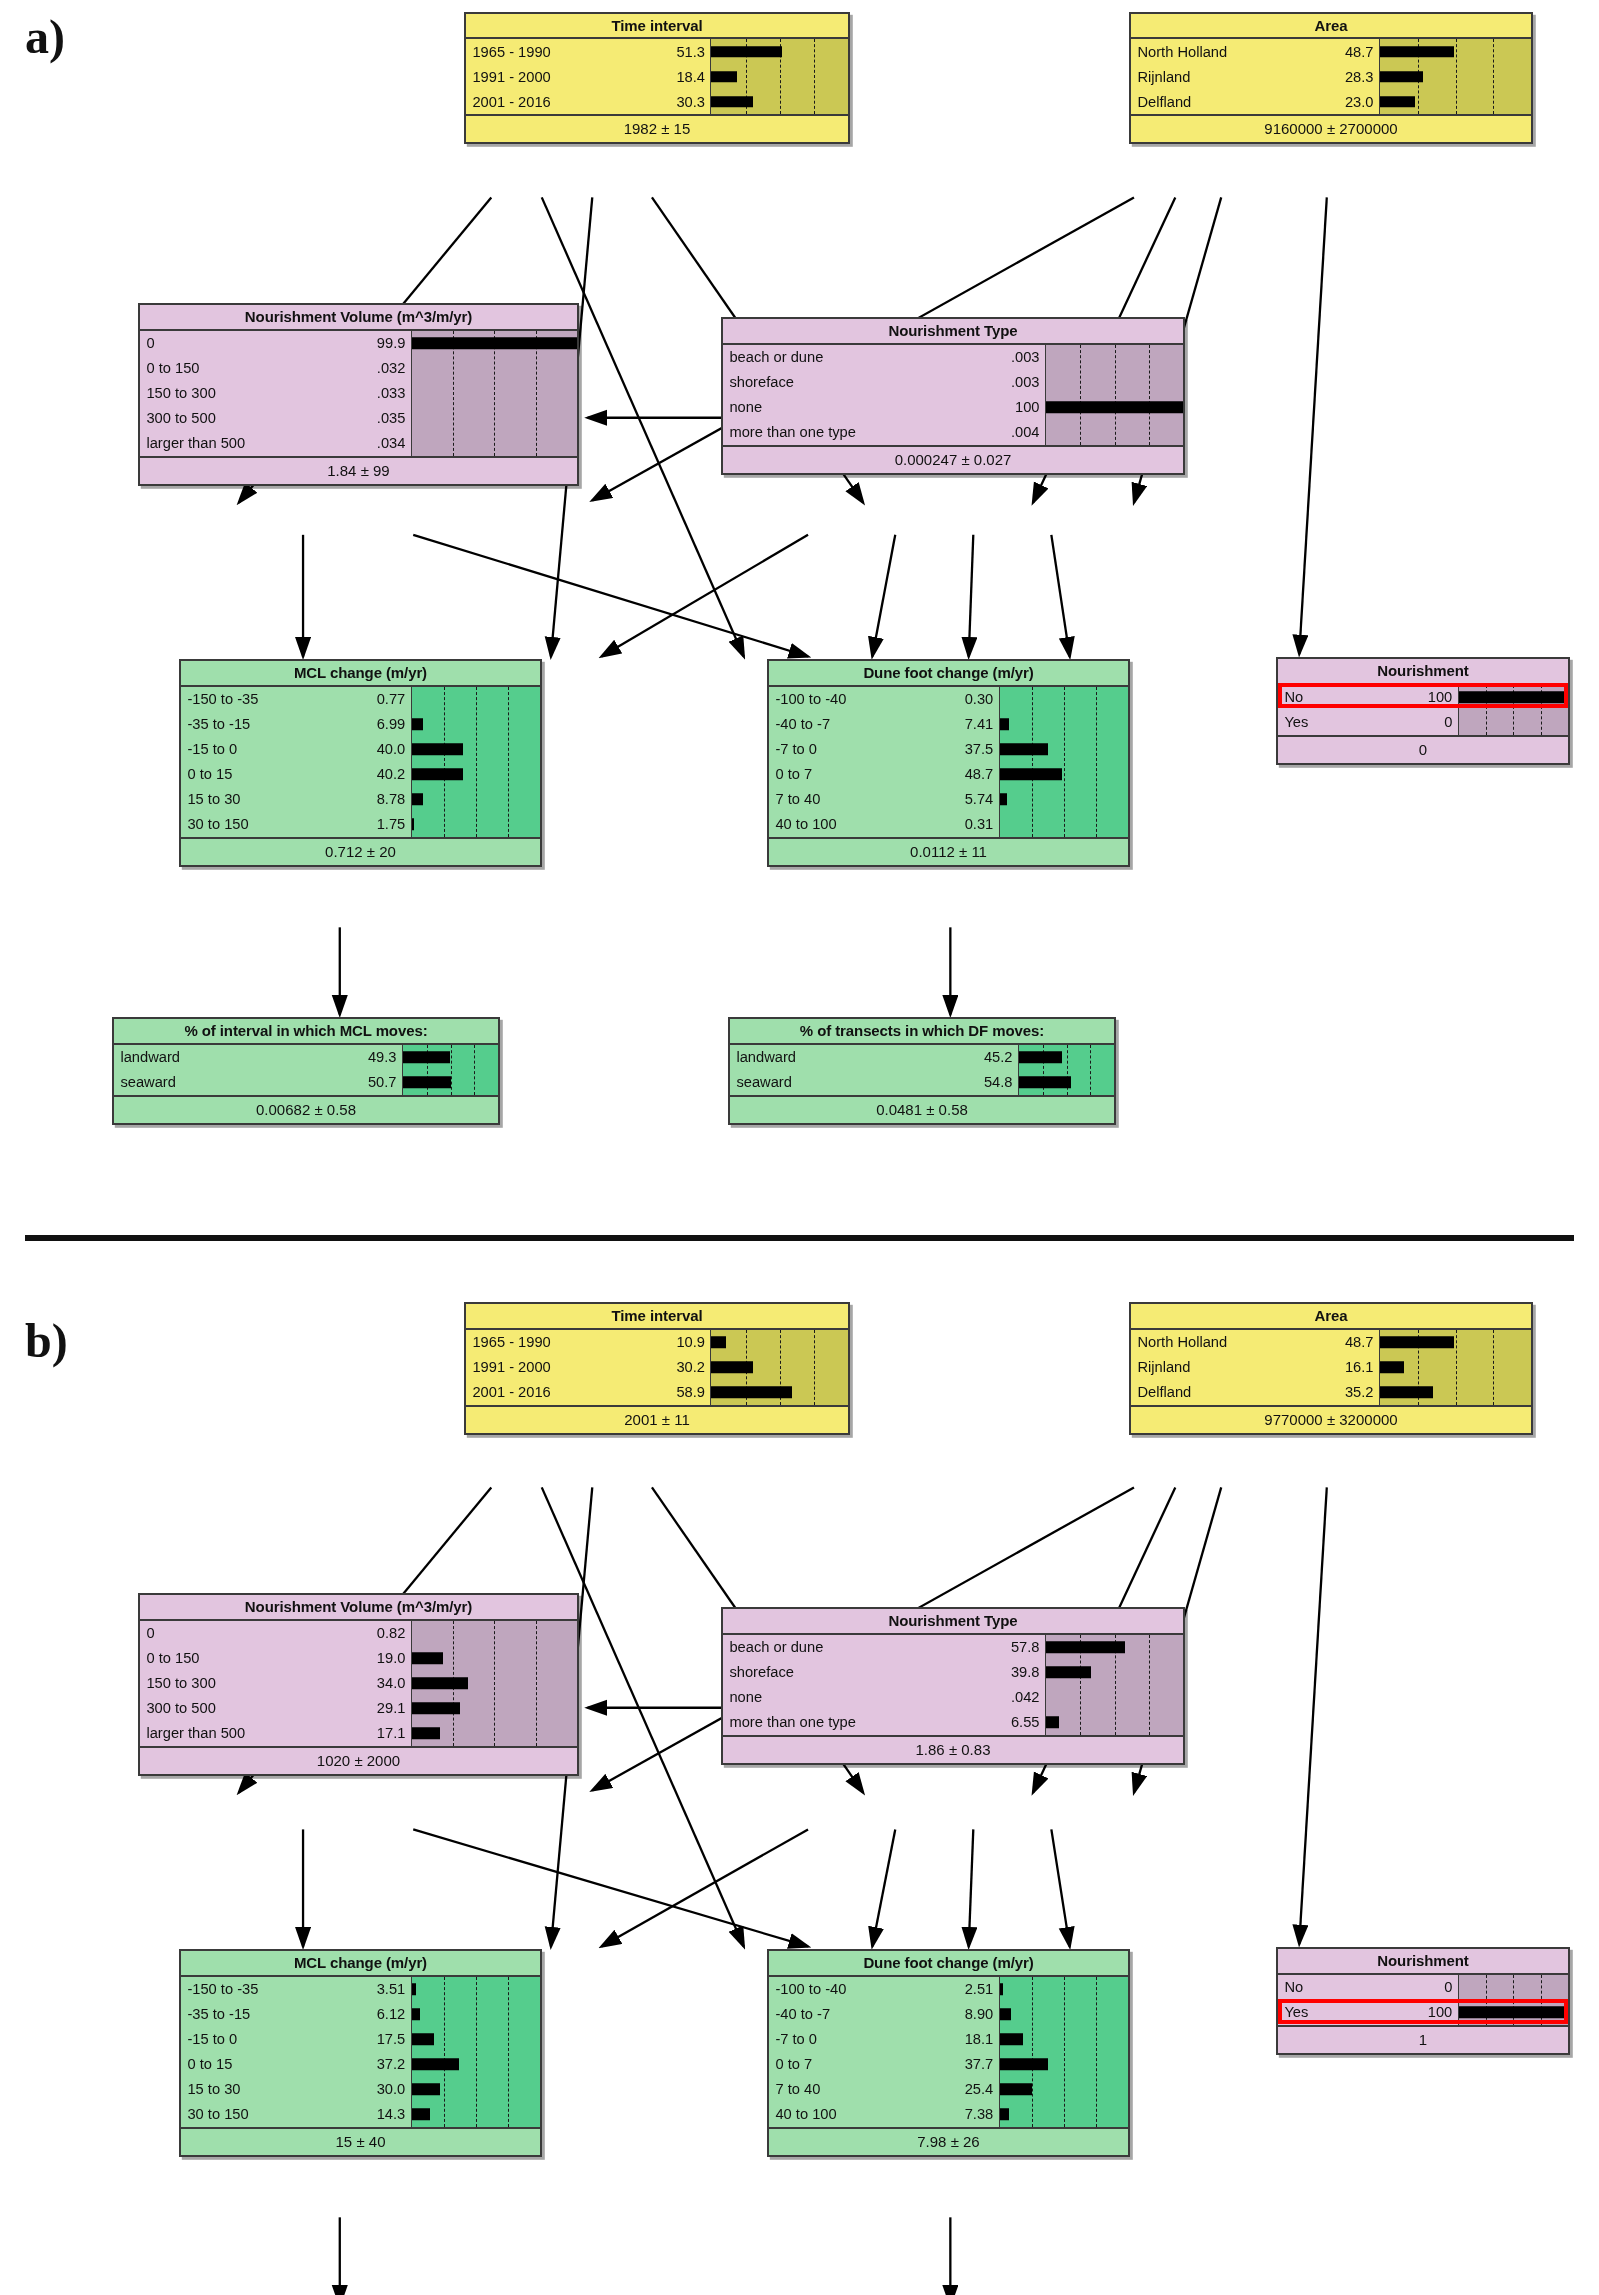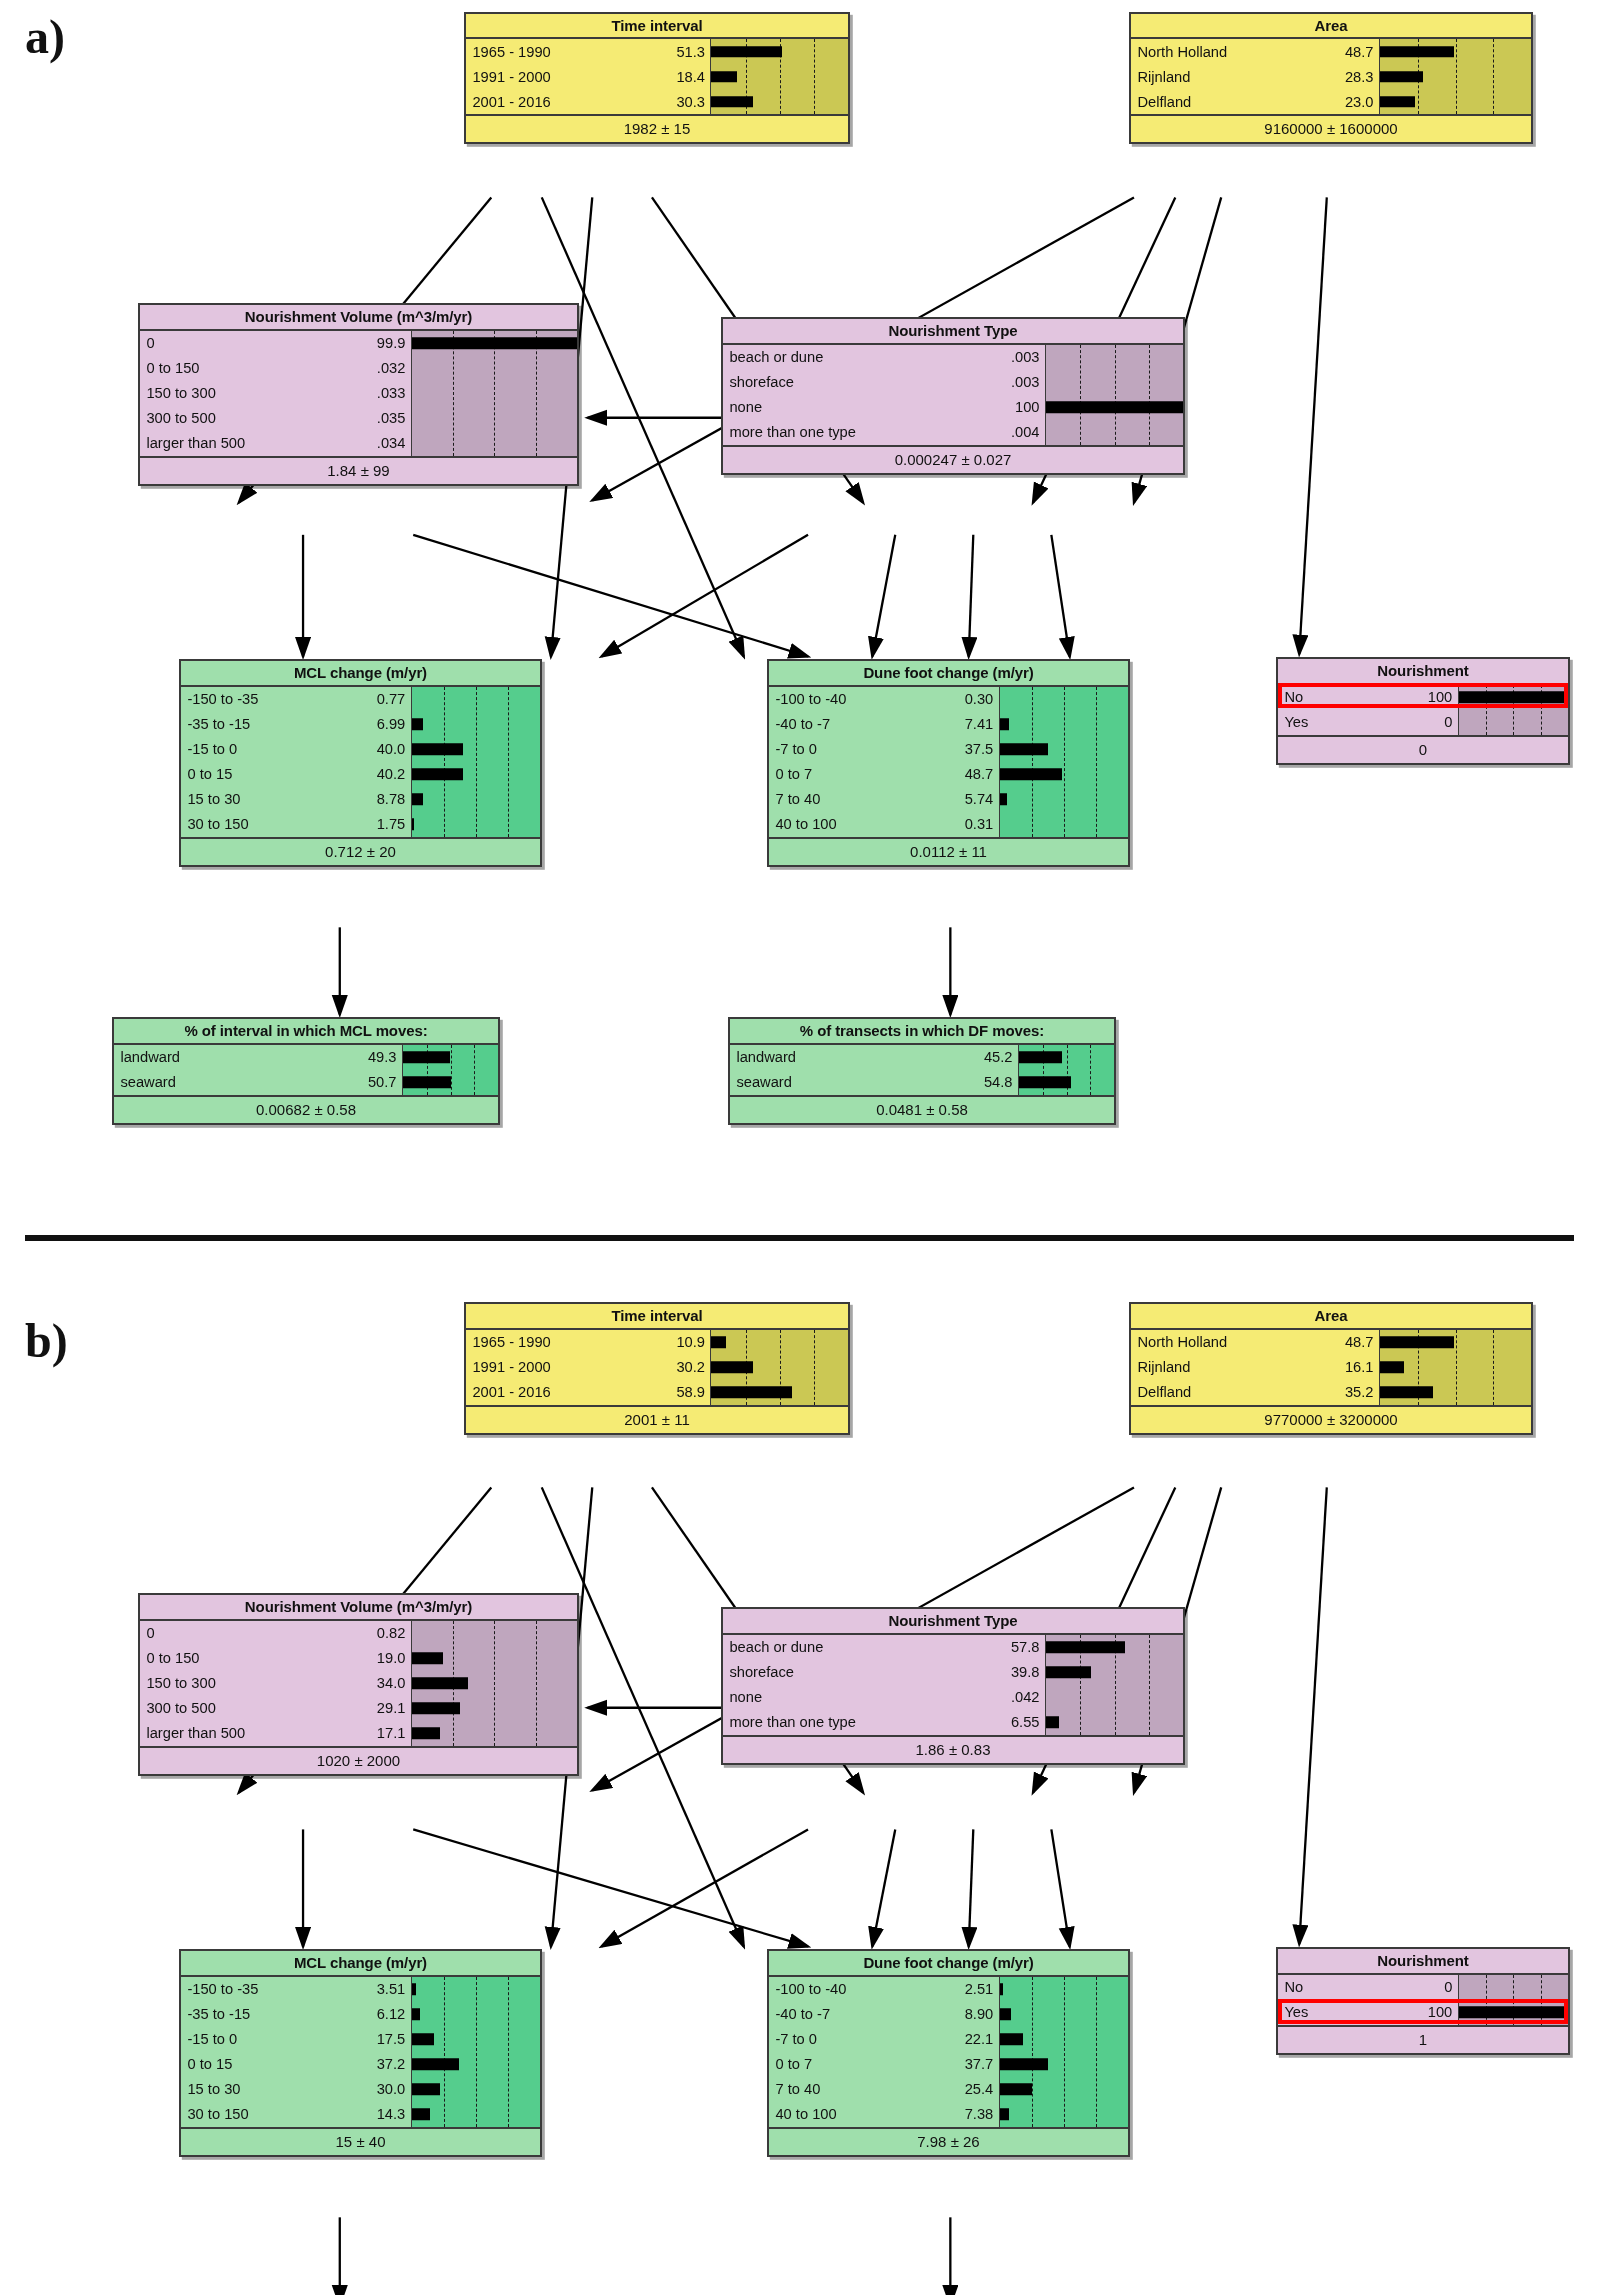--- a/index.html
+++ b/index.html
@@ -174,21 +174,21 @@
             <div class="bar" style="width: 48.7%;"></div>
           </div>
           <div class="barrow" style="height: 25px;">
             <div class="bar" style="width: 28.3%;"></div>
           </div>
           <div class="barrow" style="height: 25px;">
             <div class="bar" style="width: 23%;"></div>
           </div>
         </div>
       </div>
-    <div class="footer">9160000 ± 1600000</div>
+    <div class="footer">9160000 ± 2700000</div>
   </div>
 
   <div class="node n-purple" id="a-nvol" style="left:138px;top:303px;width:441px;">
     <div class="title">Nourishment Volume (m^3/m/yr)</div>
     <div class="rows">
         <div class="labels" style="width: 62%;">
           <div class="row" style="height: 25px;">
             <span class="nm">0</span>
             <span class="vl">99.9</span>
           </div>
@@ -670,21 +670,21 @@
           <div class="row" style="height: 25px;">
             <span class="nm">-100 to -40</span>
             <span class="vl">2.51</span>
           </div>
           <div class="row" style="height: 25px;">
             <span class="nm">-40 to -7</span>
             <span class="vl">8.90</span>
           </div>
           <div class="row" style="height: 25px;">
             <span class="nm">-7 to 0</span>
-            <span class="vl">22.1</span>
+            <span class="vl">18.1</span>
           </div>
           <div class="row" style="height: 25px;">
             <span class="nm">0 to 7</span>
             <span class="vl">37.7</span>
           </div>
           <div class="row" style="height: 25px;">
             <span class="nm">7 to 40</span>
             <span class="vl">25.4</span>
           </div>
           <div class="row" style="height: 25px;">

